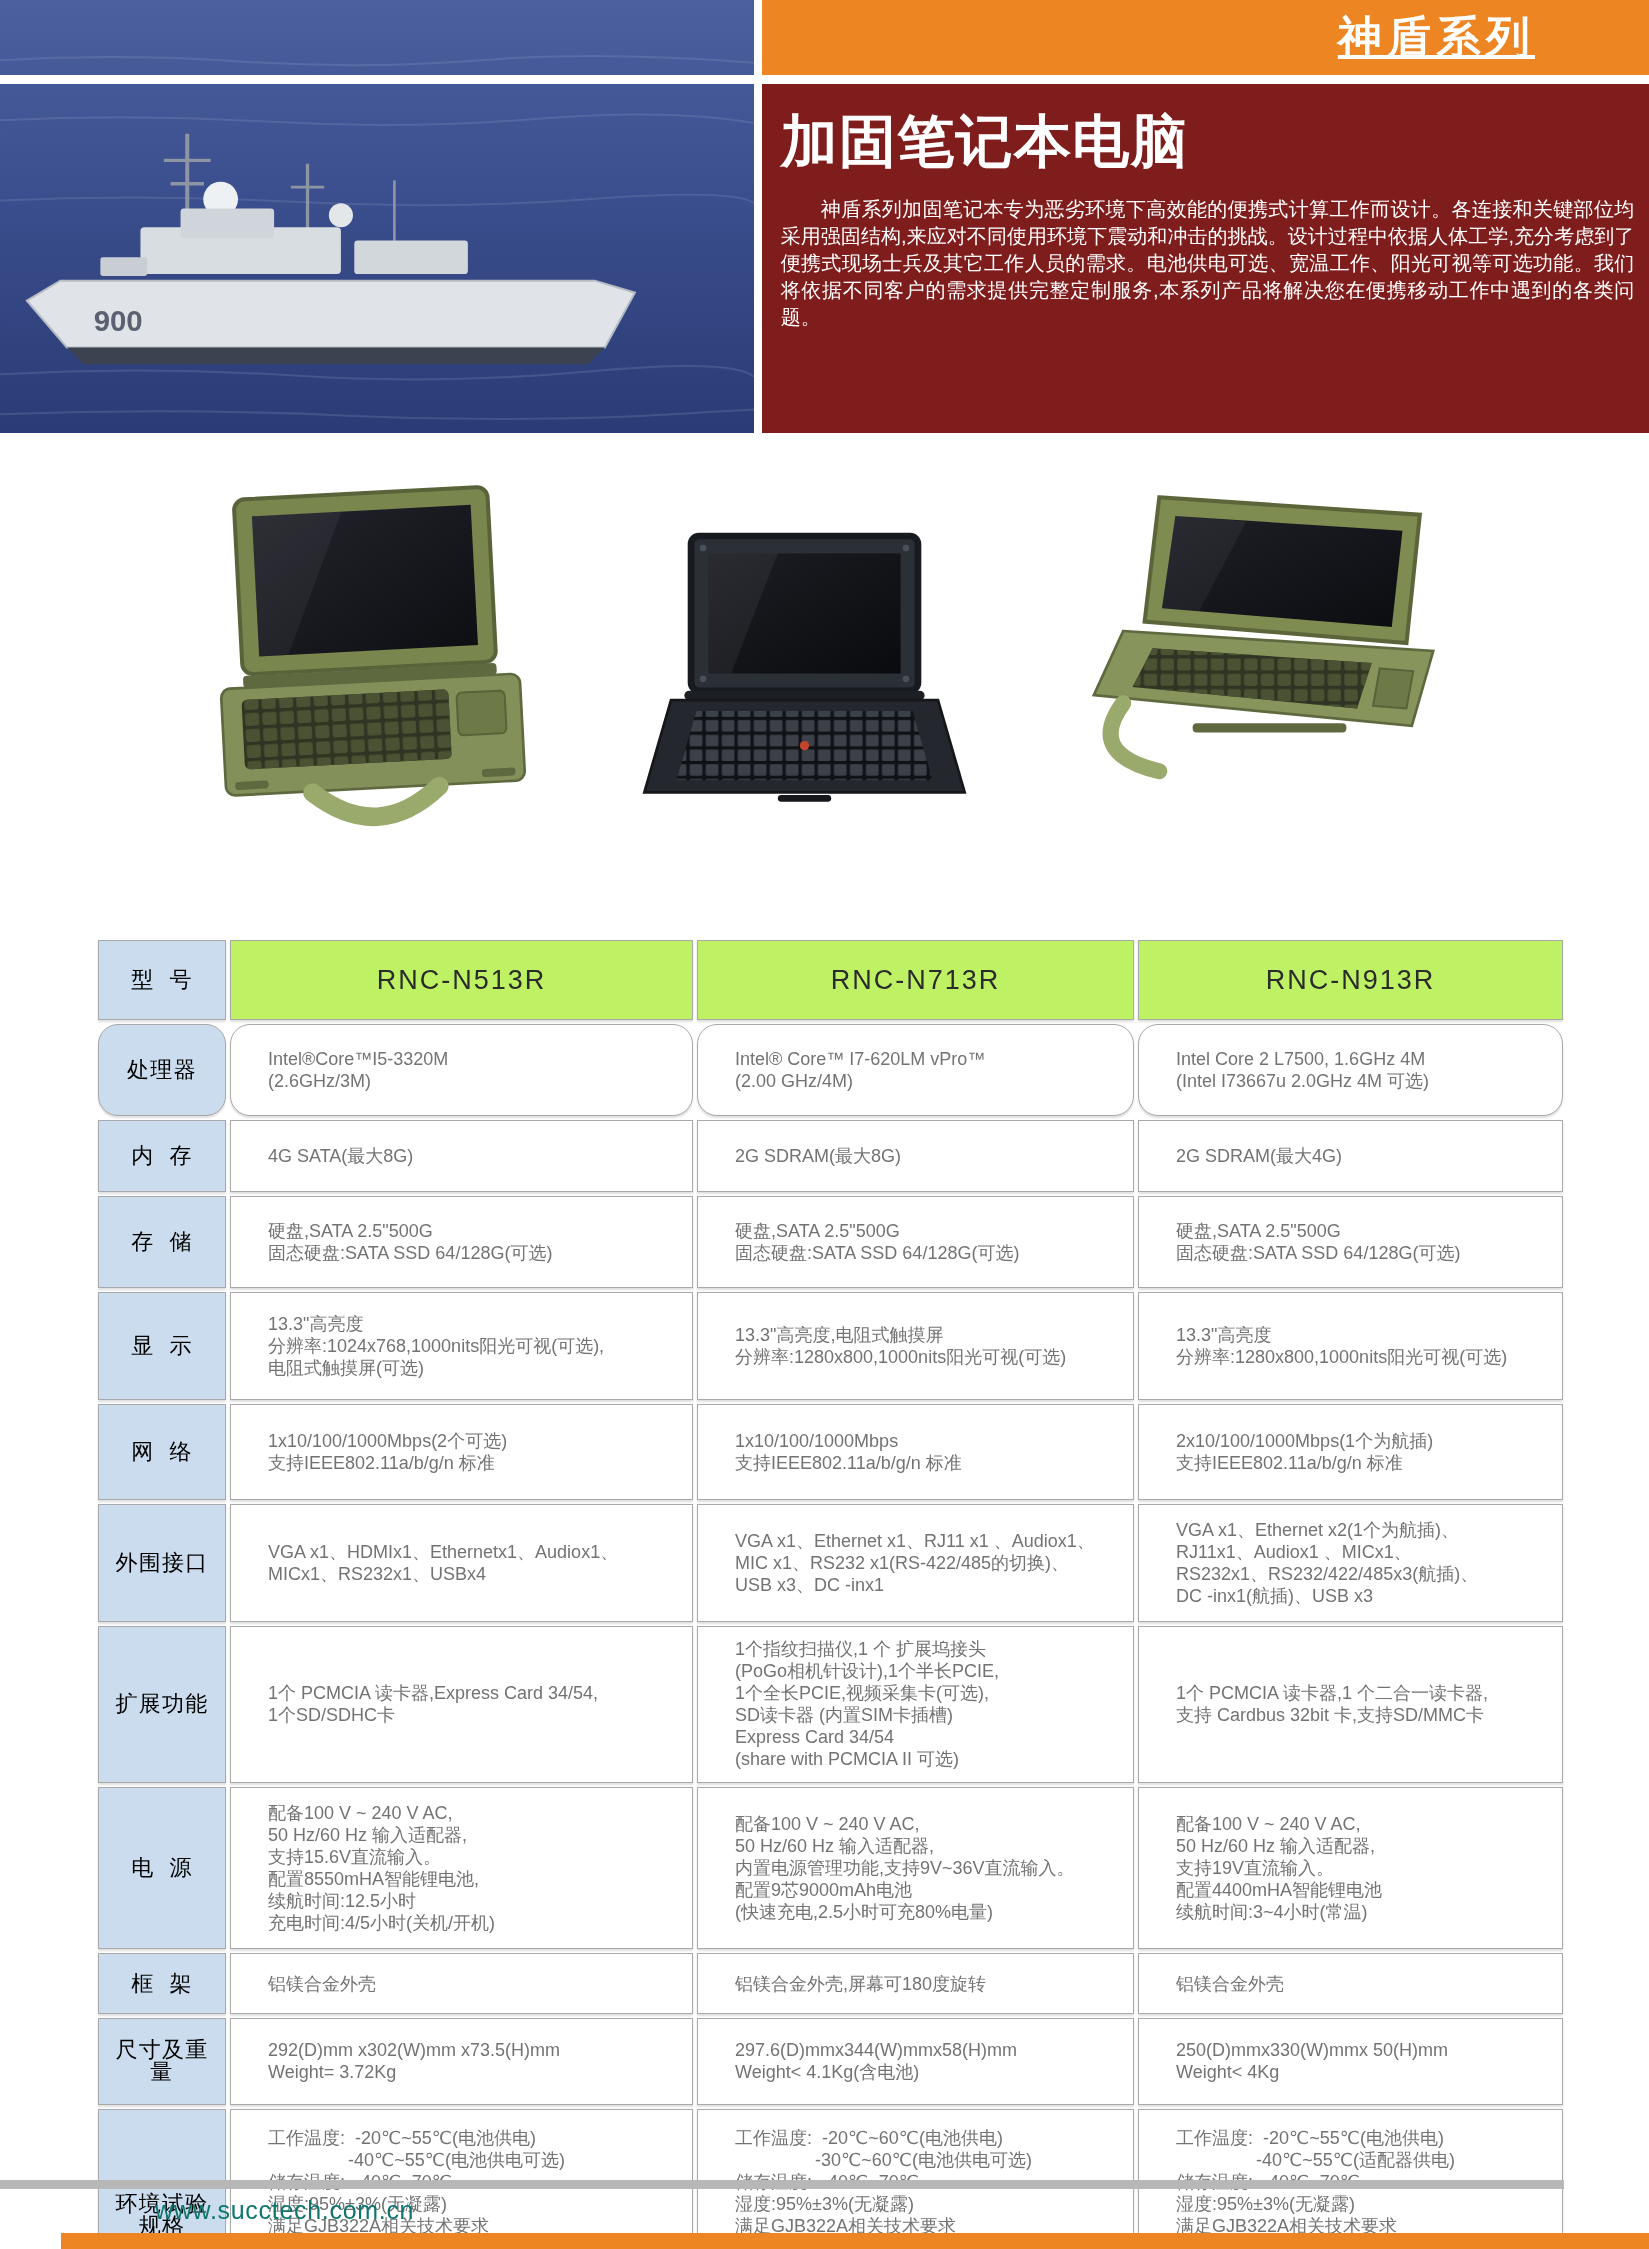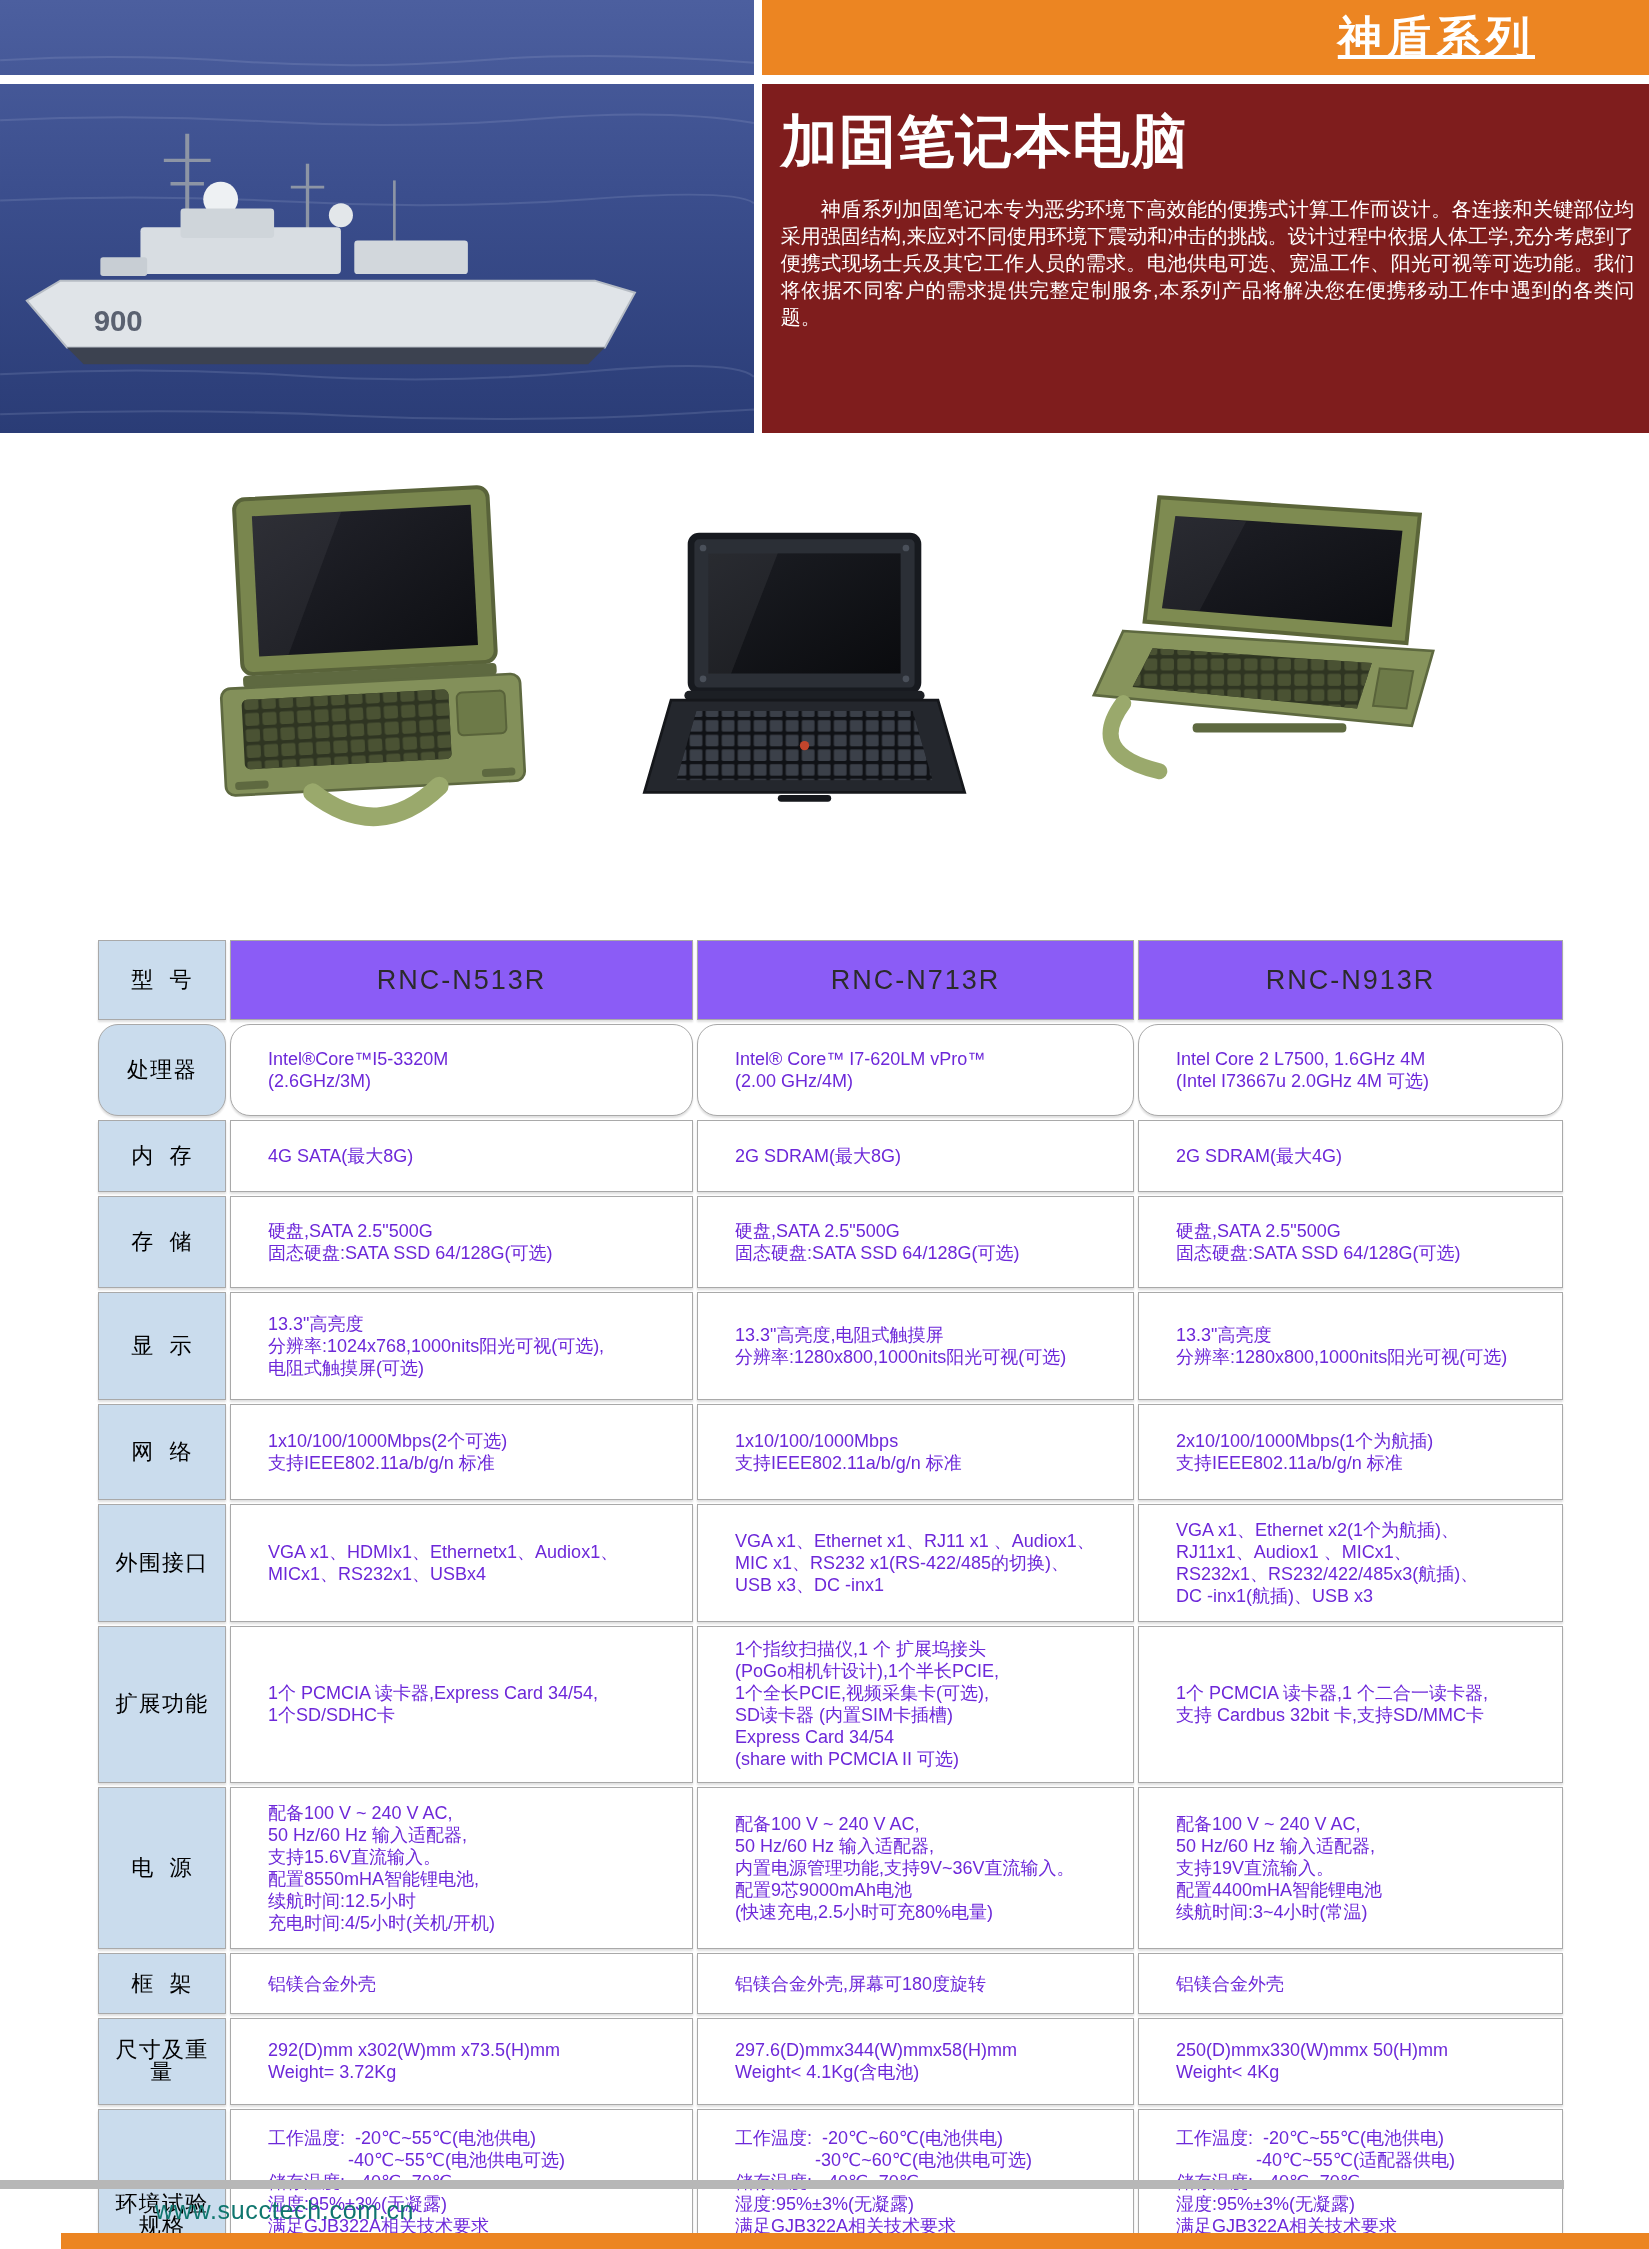--- a/index.html
+++ b/index.html
@@ -33,31 +33,31 @@
   }
   .laptop-fig{flex:0 0 auto;}
   .lp1{margin-top:20px;} .lp2{margin-top:67px;} .lp3{margin-top:27px;}
   
   .spec-table{
     position:absolute;top:936px;left:94px;
     border-collapse:separate;border-spacing:4px;table-layout:fixed;
   }
   .spec-table td{
     border:0.7px solid #a9a9a9;background:#ffffff;
-    font-size:18px;line-height:22px;color:#6d28d9;
+    font-size:18px;line-height:22px;color:#737373;
     padding:5.3px 10.7px 5.3px 37px;vertical-align:middle;
     white-space:pre-wrap;word-break:break-word;
     box-shadow:0 2px 2px rgba(0,0,0,0.13);
   }
   .spec-table td.label{
     background:#cadced;text-align:center;font-size:22px;letter-spacing:1.3px;
     padding:5.3px;color:#000000;
   }
   .spec-table td.model-header{
-    background:#8b5cf6;text-align:center;font-size:27px;color:#2b2b2b;
+    background:#bef264;text-align:center;font-size:27px;color:#2b2b2b;
     letter-spacing:2px;padding:5.3px;
   }
   .r0 td{height:67px;} .r1 td{height:80px;border-radius:20px;} .r2 td{height:59px;}
   .r3 td{height:80px;} .r4 td{height:95px;} .r5 td{height:83px;}
   .r6 td{height:106px;} .r7 td{height:144px;} .r8 td{height:150px;}
   .r9 td{height:48px;} .r10 td{height:74px;} .r11 td{height:201px;}
   
   .footer-graybar{position:absolute;top:2180px;left:0;width:1564px;height:8.7px;background:#b7b7b7;}
   .footer-url{position:absolute;top:2196px;left:155px;font-size:25px;color:#0f766e;letter-spacing:0.7px;text-decoration:none;}
   .footer-orangebar{position:absolute;top:2233px;left:61px;right:0;height:17.4px;background:#ec8522;}

